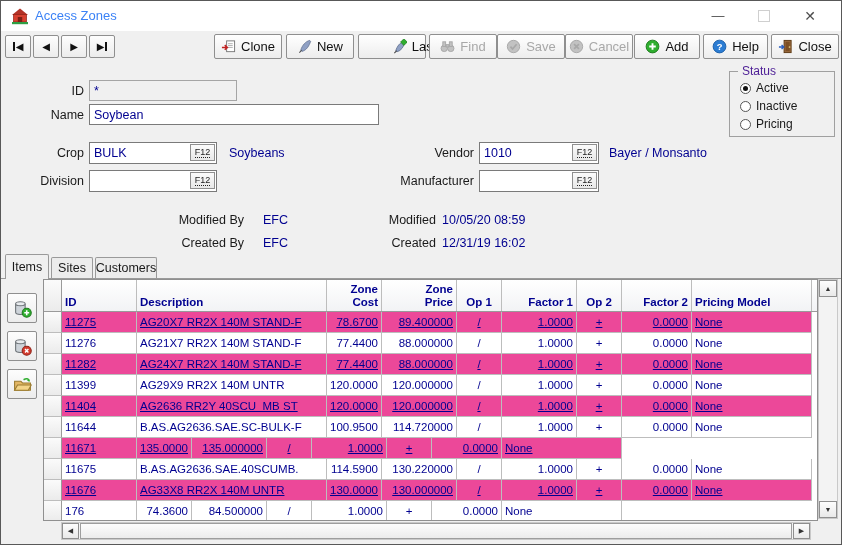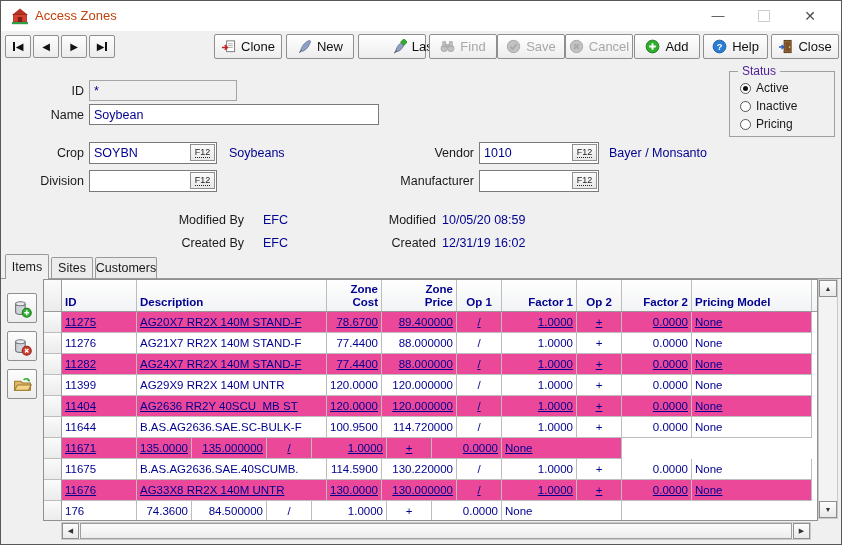--- a/index.html
+++ b/index.html
@@ -1,21 +1,21 @@
 <!DOCTYPE html>
 <html><head>
 <meta charset="utf-8">
 <style>
   html,body{margin:0;padding:0;background:#cfcfcf;font-family:"Liberation Sans",sans-serif;}
   #window{position:relative;width:842px;height:545px;background:#f0f0f0;border:1px solid #585858;
           box-sizing:border-box;overflow:hidden;font-size:12px;color:#1a1a1a;}
   
   .titlebar{position:absolute;left:0;top:0;width:100%;height:30px;background:#ffffff;border-bottom:1px solid #e4e4e4;}
   .title-icon{position:absolute;left:9px;top:6px;width:20px;height:18px;}
-  .title-text{position:absolute;left:34px;top:7px;font-size:13px;color:#c2410c;}
+  .title-text{position:absolute;left:34px;top:7px;font-size:13px;color:#3b82f6;}
   .wctl{position:absolute;top:0;height:29px;width:46px;display:flex;align-items:center;justify-content:center;font-size:13px;color:#4d4d4d;}
   .wctl.min{right:100px;}
   .wctl.max{right:54px;color:#c9c9c9;}
   .wctl.close{right:8px;font-size:14px;}
   .max-box{width:10px;height:10px;border:1px solid #cfcfcf;}
   
   .toolbar{position:absolute;left:0;top:30px;width:100%;height:32px;background:#f0f0f0;}
   .navgroup{position:absolute;left:4px;top:4px;display:flex;gap:2px;}
   .navbtn{width:26px;height:23px;background:linear-gradient(#fdfdfd,#ececec);border:1px solid #8f8f8f;border-radius:2px;
           display:flex;align-items:center;justify-content:center;gap:1px;font-size:10px;color:#111;box-sizing:border-box;}
@@ -198,21 +198,21 @@
       <span>Inactive</span>
     </div>
     <div class="radio-row" style="top:45px;">
       <span class="radio"></span>
       <span>Pricing</span>
     </div>
   </div>
 
   <span class="flabel" style="left:-17px;top:145px;">Crop</span>
   <div class="lookup-wrap" style="left:88px;top:141px;width:128px;">
-    <div class="tfield">SOYBN</div>
+    <div class="tfield">BULK</div>
     <div class="f12btn">
         <span>F12</span>
       </div>
   </div>
   <span class="display-text" style="left:228px;top:145px;">Soybeans</span>
 
   <span class="flabel" style="left:373px;top:145px;">Vendor</span>
   <div class="lookup-wrap" style="left:478px;top:141px;width:120px;">
     <div class="tfield">1010</div>
     <div class="f12btn">

